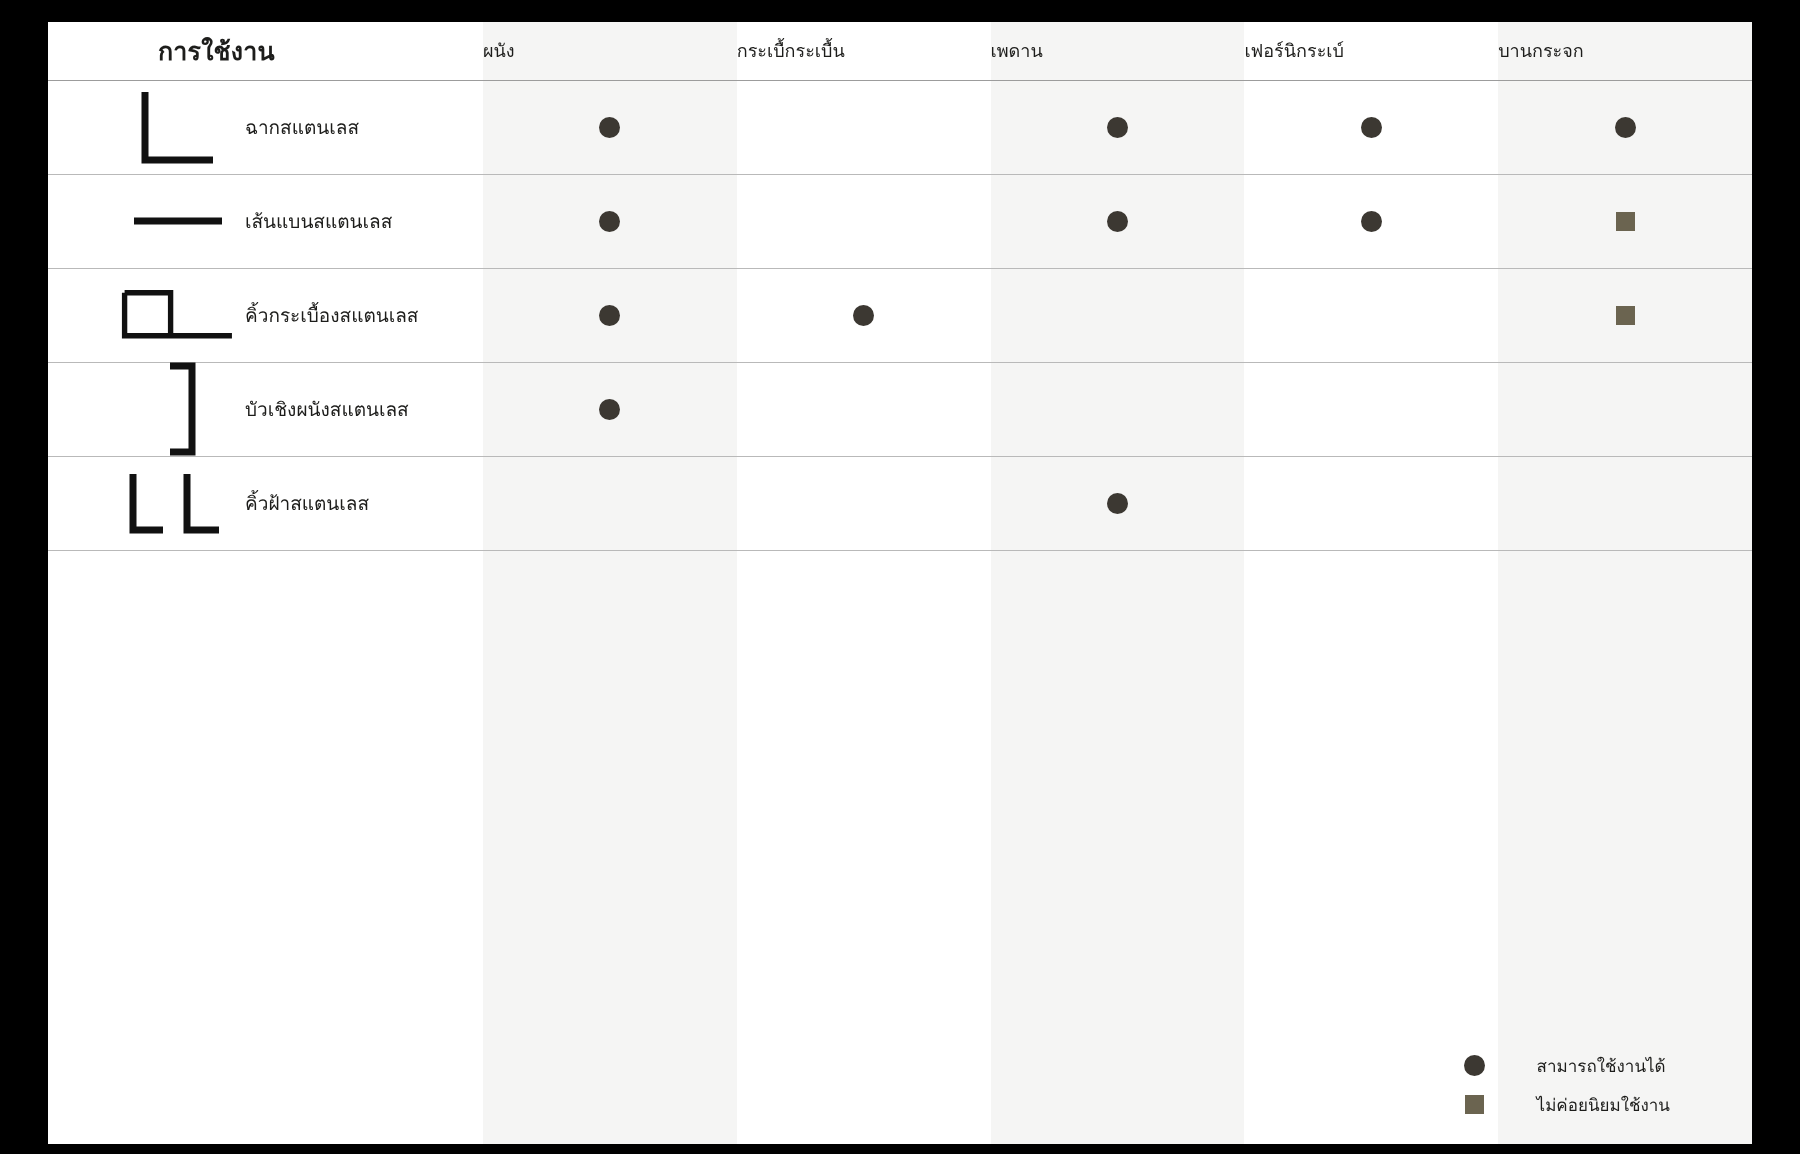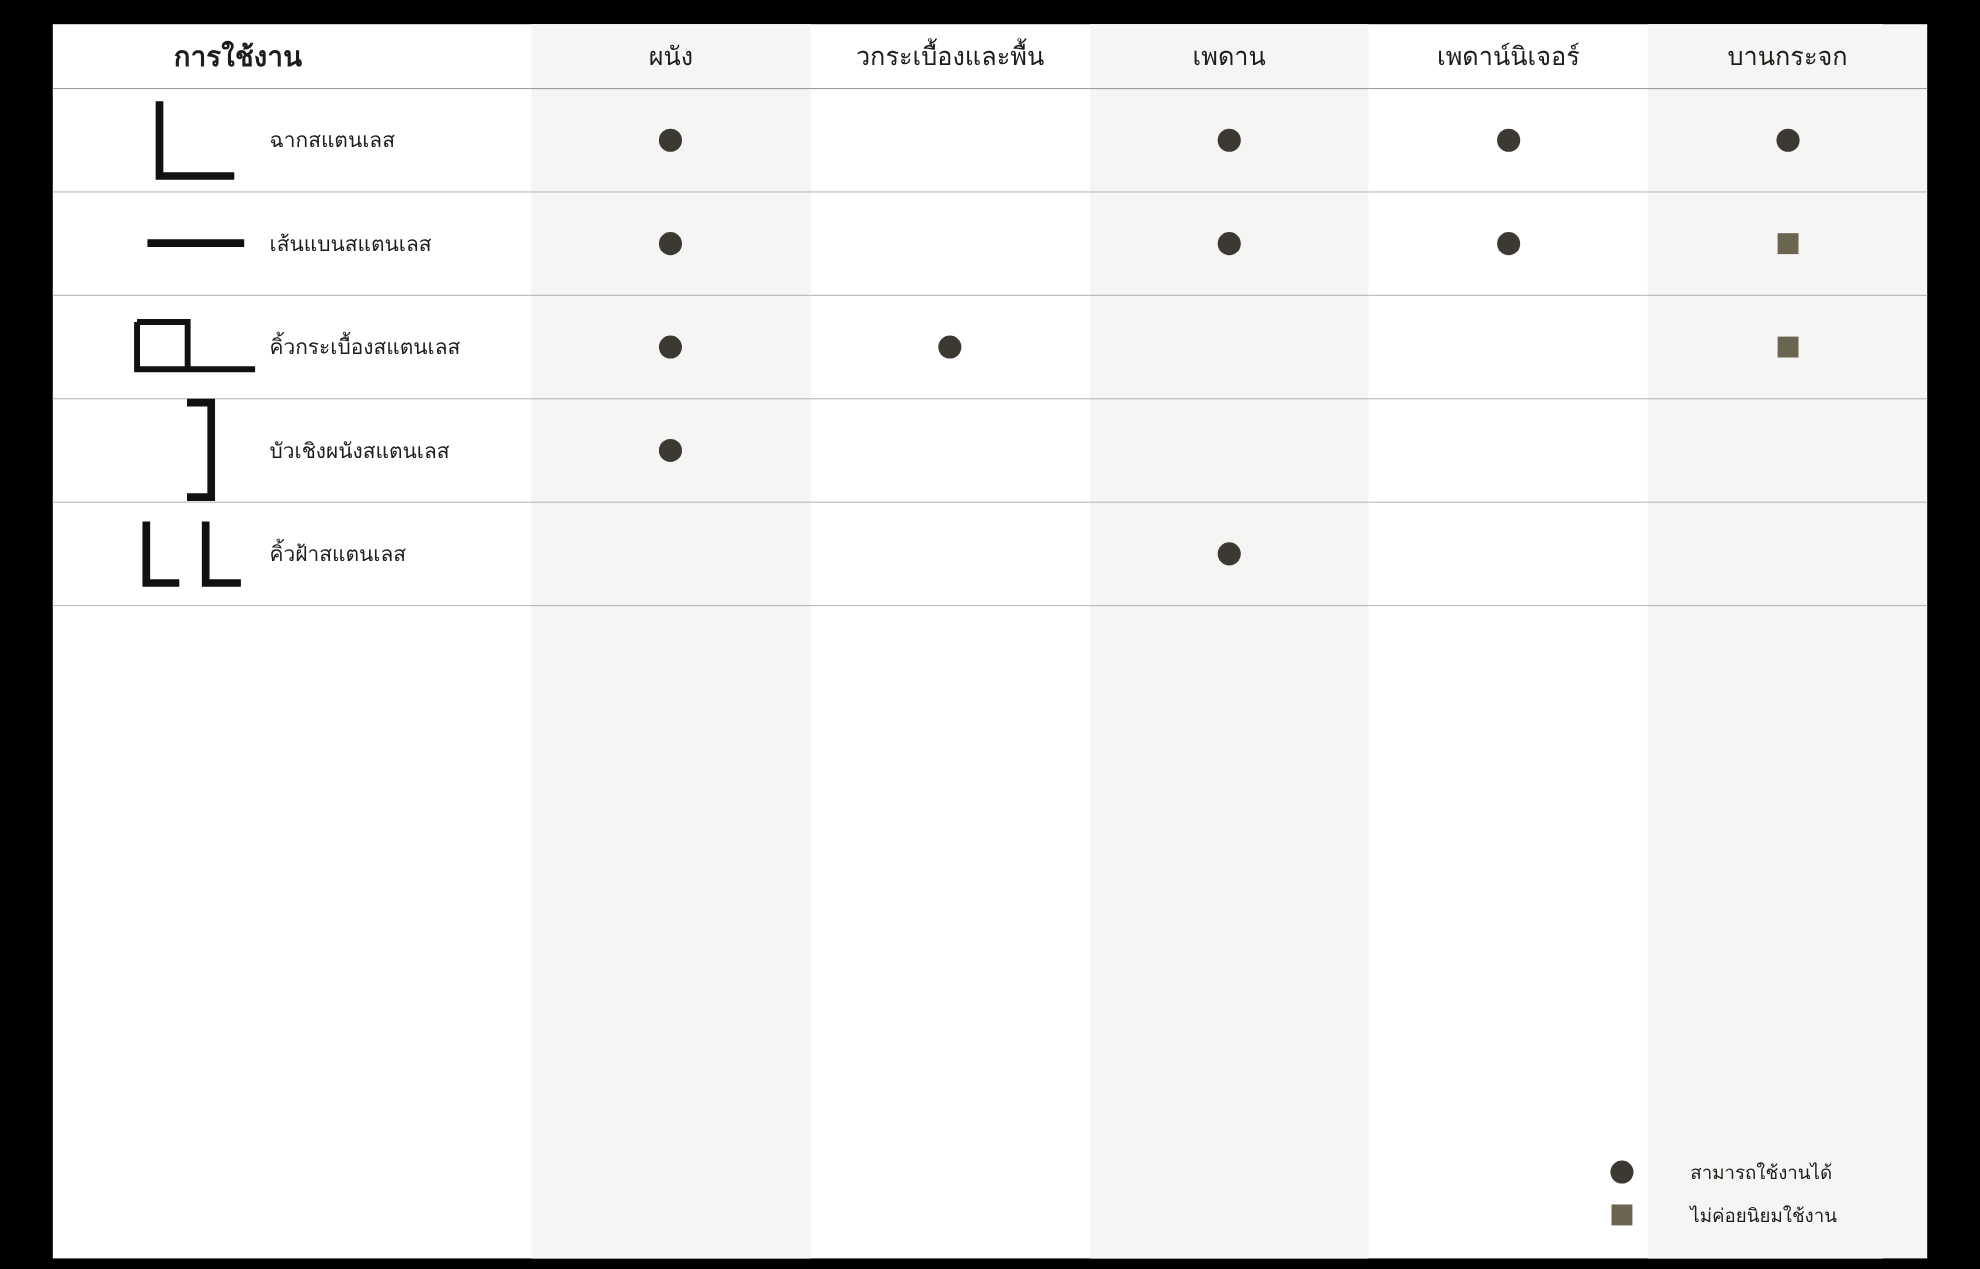--- a/index.html
+++ b/index.html
@@ -18,21 +18,21 @@
 
   col.c-label{ width:435px; }
   col.c-data { width:253.8px; }
 
   
   thead th{
     height:58px; vertical-align:middle; border-bottom:1.6px solid #9c9c9c;
     font-weight:400; color:#1d1d1b; background:transparent;
   }
   th.hdr-label{ text-align:left; padding-left:110px; font-size:25px; font-weight:700; letter-spacing:.2px; }
-  th.hdr-col  { text-align:center; font-size:23px; }
+  th.hdr-col  { text-align:left; font-size:18px; }
 
   
   tbody tr{ height:93px; }
   tbody tr td{ border-bottom:1.3px solid #b9b9b9; vertical-align:middle; background:transparent; }
   tbody tr:last-child td{ border-bottom:1.3px solid #b9b9b9; }
 
   td.cell-label{ padding:0; }
   .label-wrap{ display:flex; align-items:center; height:93px; padding-left:72px; }
   .icon-box{ width:115px; flex:0 0 115px; display:flex; align-items:center; justify-content:center; }
   .icon-box svg{ display:block; }
@@ -73,23 +73,23 @@
         <col class="c-data">
         <col class="c-data">
       <col class="c-data">
         <col class="c-data">
         <col class="c-data">
     </colgroup>
     <thead>
       <tr>
         <th class="hdr-label">การใช้งาน</th>
         <th class="hdr-col">ผนัง</th>
-        <th class="hdr-col">วกระเบื้องและพื้น</th>
+        <th class="hdr-col">กระเบื้กระเบื้น</th>
         <th class="hdr-col">เพดาน</th>
-        <th class="hdr-col">เพดาน์นิเจอร์</th>
+        <th class="hdr-col">เฟอร์นิกระเบ์</th>
         <th class="hdr-col">บานกระจก</th>
       </tr>
     </thead>
     <tbody id="tbody">
         <tr>
           <td class="cell-label">
             <div class="label-wrap">
        <span class="icon-box">
                 <svg width="78" height="78" viewBox="0 0 78 78">
                   <path d="M6 4 L6 72 L74 72" fill="none" stroke="#111111" stroke-width="7" stroke-linecap="butt"></path>

